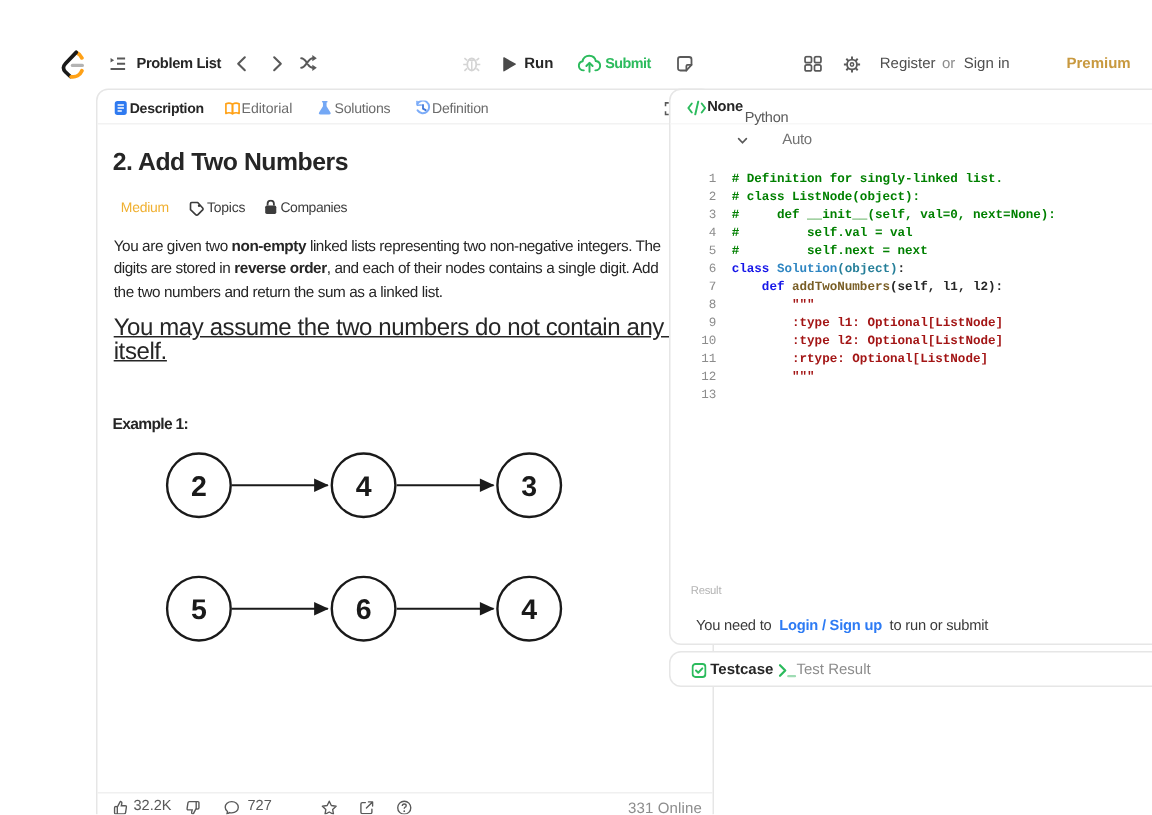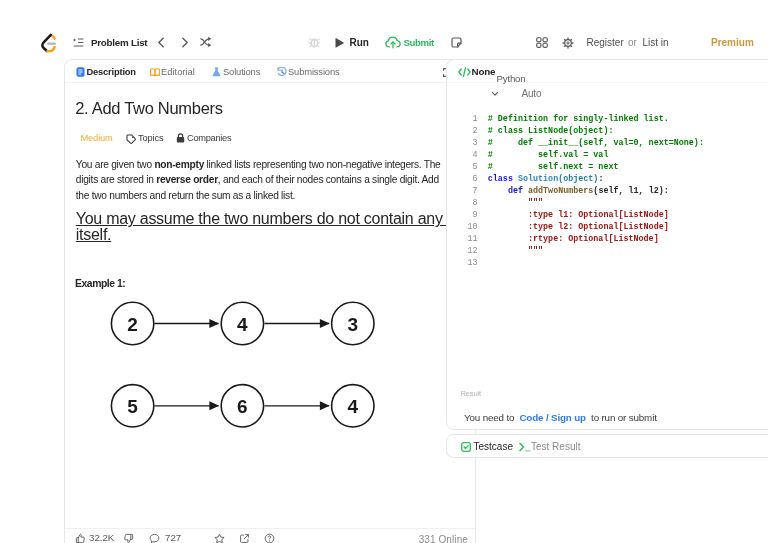--- a/index.html
+++ b/index.html
@@ -113,21 +113,21 @@
     <line x1="4.4" y1="4.4" x2="7" y2="7"></line>
           <line x1="17" y1="17" x2="19.6" y2="19.6"></line>
     <line x1="4.4" y1="19.6" x2="7" y2="17"></line>
           <line x1="17" y1="7" x2="19.6" y2="4.4"></line>
   </g>
 </svg>
 </div>
 
 <div class="abs" style="left:586.5px;top:36.5px;font-size:10px;color:#4f4f4f;">Register</div>
 <div class="abs" style="left:628px;top:36.5px;font-size:10px;color:#8c8c8c;">or</div>
-<div class="abs" style="left:642.5px;top:36.5px;font-size:10px;color:#4f4f4f;">List in</div>
+<div class="abs" style="left:642.5px;top:36.5px;font-size:10px;color:#4f4f4f;">Sign in</div>
 <div class="abs" style="left:687px;top:36.5px;font-size:10px;font-weight:700;color:#c8993f;padding-left:24px;">Premium</div>
 
 <div class="panel" style="left:22px;top:59px;width:412px;height:491px;margin-left:42px;">
 
   <div class="abs" style="left:0;top:0;width:100%;height:23px;border-bottom:1px solid #f2f2f2;"></div>
   <div class="abs" style="left:11px;top:7px;">
     <svg width="9" height="10" viewBox="0 0 9 10">
       <rect x="0.5" y="0.3" width="8" height="9.4" rx="1.8" fill="#2f7af0"></rect>
       <line x1="2.4" y1="3" x2="6.6" y2="3" stroke="#fff" stroke-width="1"></line>
       <line x1="2.4" y1="5" x2="6.6" y2="5" stroke="#fff" stroke-width="1"></line>
@@ -152,34 +152,34 @@
   </div>
   <div class="abs" style="left:158px;top:6px;font-size:9.4px;letter-spacing:-0.15px;color:#6b6b6b;">Solutions</div>
 
   <div class="abs" style="left:211.5px;top:7px;">
     <svg width="10" height="10" viewBox="0 0 10 10">
       <path d="M1.2,2.3 A4.2,4.2 0 1 1 1.4,6.6" fill="none" stroke="#7cacf8" stroke-width="1.3" stroke-linecap="round"></path>
       <path d="M1,0.6 L1.2,3.2 L3.8,3" fill="none" stroke="#7cacf8" stroke-width="1.1" stroke-linecap="round" stroke-linejoin="round"></path>
       <path d="M5,3 L5,5.4 L6.8,6.4" fill="none" stroke="#3f77d9" stroke-width="1.2" stroke-linecap="round"></path>
     </svg>
   </div>
-  <div class="abs" style="left:223px;top:6px;font-size:9.4px;letter-spacing:-0.15px;color:#6b6b6b;">Submissions</div>
+  <div class="abs" style="left:223px;top:6px;font-size:9.4px;letter-spacing:-0.15px;color:#6b6b6b;">Definition</div>
 
   <div class="abs" style="left:378px;top:8px;">
     <svg width="9" height="9" viewBox="0 0 9 9">
       <path d="M0.6,2.8 L0.6,0.6 L2.8,0.6 M6.2,0.6 L8.4,0.6 L8.4,2.8 M8.4,6.2 L8.4,8.4 L6.2,8.4 M2.8,8.4 L0.6,8.4 L0.6,6.2" fill="none" stroke="#595959" stroke-width="1.2"></path>
     </svg>
   </div>
   <div class="abs" style="left:399px;top:8px;">
     <svg width="6" height="9" viewBox="0 0 6 9">
           <path d="M4.8,0.8 L1.2,4.5 L4.8,8.2" fill="none" stroke="#595959" stroke-width="1.3" stroke-linecap="round" stroke-linejoin="round"></path>
         </svg>
   </div>
 
-  <div class="abs ink" style="left:10.2px;top:38.5px;font-size:16.5px;font-weight:400;letter-spacing:-0.3px;">2. Add Two Numbers</div>
+  <div class="abs ink" style="left:10.2px;top:38.5px;font-size:16.5px;font-weight:700;letter-spacing:-0.3px;">2. Add Two Numbers</div>
 
   <div class="abs" style="left:15.5px;top:72.5px;font-size:9.3px;letter-spacing:-0.15px;color:#f0b031;">Medium</div>
   <div class="abs" style="left:60.5px;top:73.5px;">
     <svg width="10" height="10" viewBox="0 0 10 10">
       <path d="M4.2,1 L8.2,1 Q9,1 9,1.8 L9,5.8 L5.4,9.2 Q4.8,9.7 4.2,9.2 L0.9,5.9 Q0.4,5.3 0.9,4.7 Z" fill="none" stroke="#3c3c3c" stroke-width="1.1" stroke-linejoin="round" transform="translate(10,0) scale(-1,1)"></path>
       <circle cx="6.7" cy="3.2" r="0.8" fill="#3c3c3c"></circle>
     </svg>
   </div>
   <div class="abs" style="left:73px;top:72.5px;font-size:9.3px;letter-spacing:-0.15px;color:#3c3c3c;">Topics</div>
   <div class="abs" style="left:110.5px;top:73px;">
@@ -310,31 +310,31 @@
 #         self.next = next</span>
 <span style="color:#1616e8">class</span> <span style="color:#2f86c2">Solution</span><span style="color:#267f99">(object)</span><span style="color:#262626">:</span>
     <span style="color:#1616e8">def</span> <span style="color:#795e26">addTwoNumbers</span><span style="color:#262626">(self, l1, l2):</span>
 <span style="color:#a31515">        """
         :type l1: Optional[ListNode]
         :type l2: Optional[ListNode]
         :rtype: Optional[ListNode]
         """</span></div>
 
   <div class="abs" style="left:13.5px;top:329px;font-size:7.5px;letter-spacing:-0.15px;color:#b3b3b3;">Result</div>
-  <div class="abs" style="left:17px;bottom:6px;font-size:9.8px;letter-spacing:-0.15px;color:#3a3a3a;">You need to&nbsp; <span style="color:#2d7bf4;font-weight:700;">Code / Sign up</span>&nbsp; to run or submit</div>
+  <div class="abs" style="left:17px;bottom:6px;font-size:9.8px;letter-spacing:-0.15px;color:#3a3a3a;">You need to&nbsp; <span style="color:#2d7bf4;font-weight:700;">Login / Sign up</span>&nbsp; to run or submit</div>
 </div>
 
 <div class="panel" style="left:446px;top:434px;width:344px;height:24px;">
   <div class="abs" style="left:14px;top:7px;">
     <svg width="10" height="10" viewBox="0 0 10 10">
       <rect x="0.7" y="0.7" width="8.6" height="8.6" rx="2" fill="none" stroke="#2cbb5d" stroke-width="1.3"></rect>
       <path d="M3,5 L4.5,6.5 L7.2,3.6" fill="none" stroke="#2cbb5d" stroke-width="1.3" stroke-linecap="round" stroke-linejoin="round"></path>
     </svg>
   </div>
-  <div class="abs ink" style="left:26.5px;top:5.5px;font-size:10px;font-weight:400;">Testcase</div>
+  <div class="abs ink" style="left:26.5px;top:5.5px;font-size:10px;font-weight:700;">Testcase</div>
   <div class="abs" style="left:72px;top:7px;">
     <svg width="12" height="10" viewBox="0 0 12 10">
       <path d="M1,1.5 L4.5,5 L1,8.5" fill="none" stroke="#2cbb5d" stroke-width="1.5" stroke-linecap="round" stroke-linejoin="round"></path>
       <line x1="6.5" y1="8.8" x2="11" y2="8.8" stroke="#9fdcb4" stroke-width="1.5" stroke-linecap="round"></line>
     </svg>
   </div>
   <div class="abs" style="left:84px;top:5.5px;font-size:10px;color:#8c8c8c;">Test Result</div>
 </div>
 
 </div>

